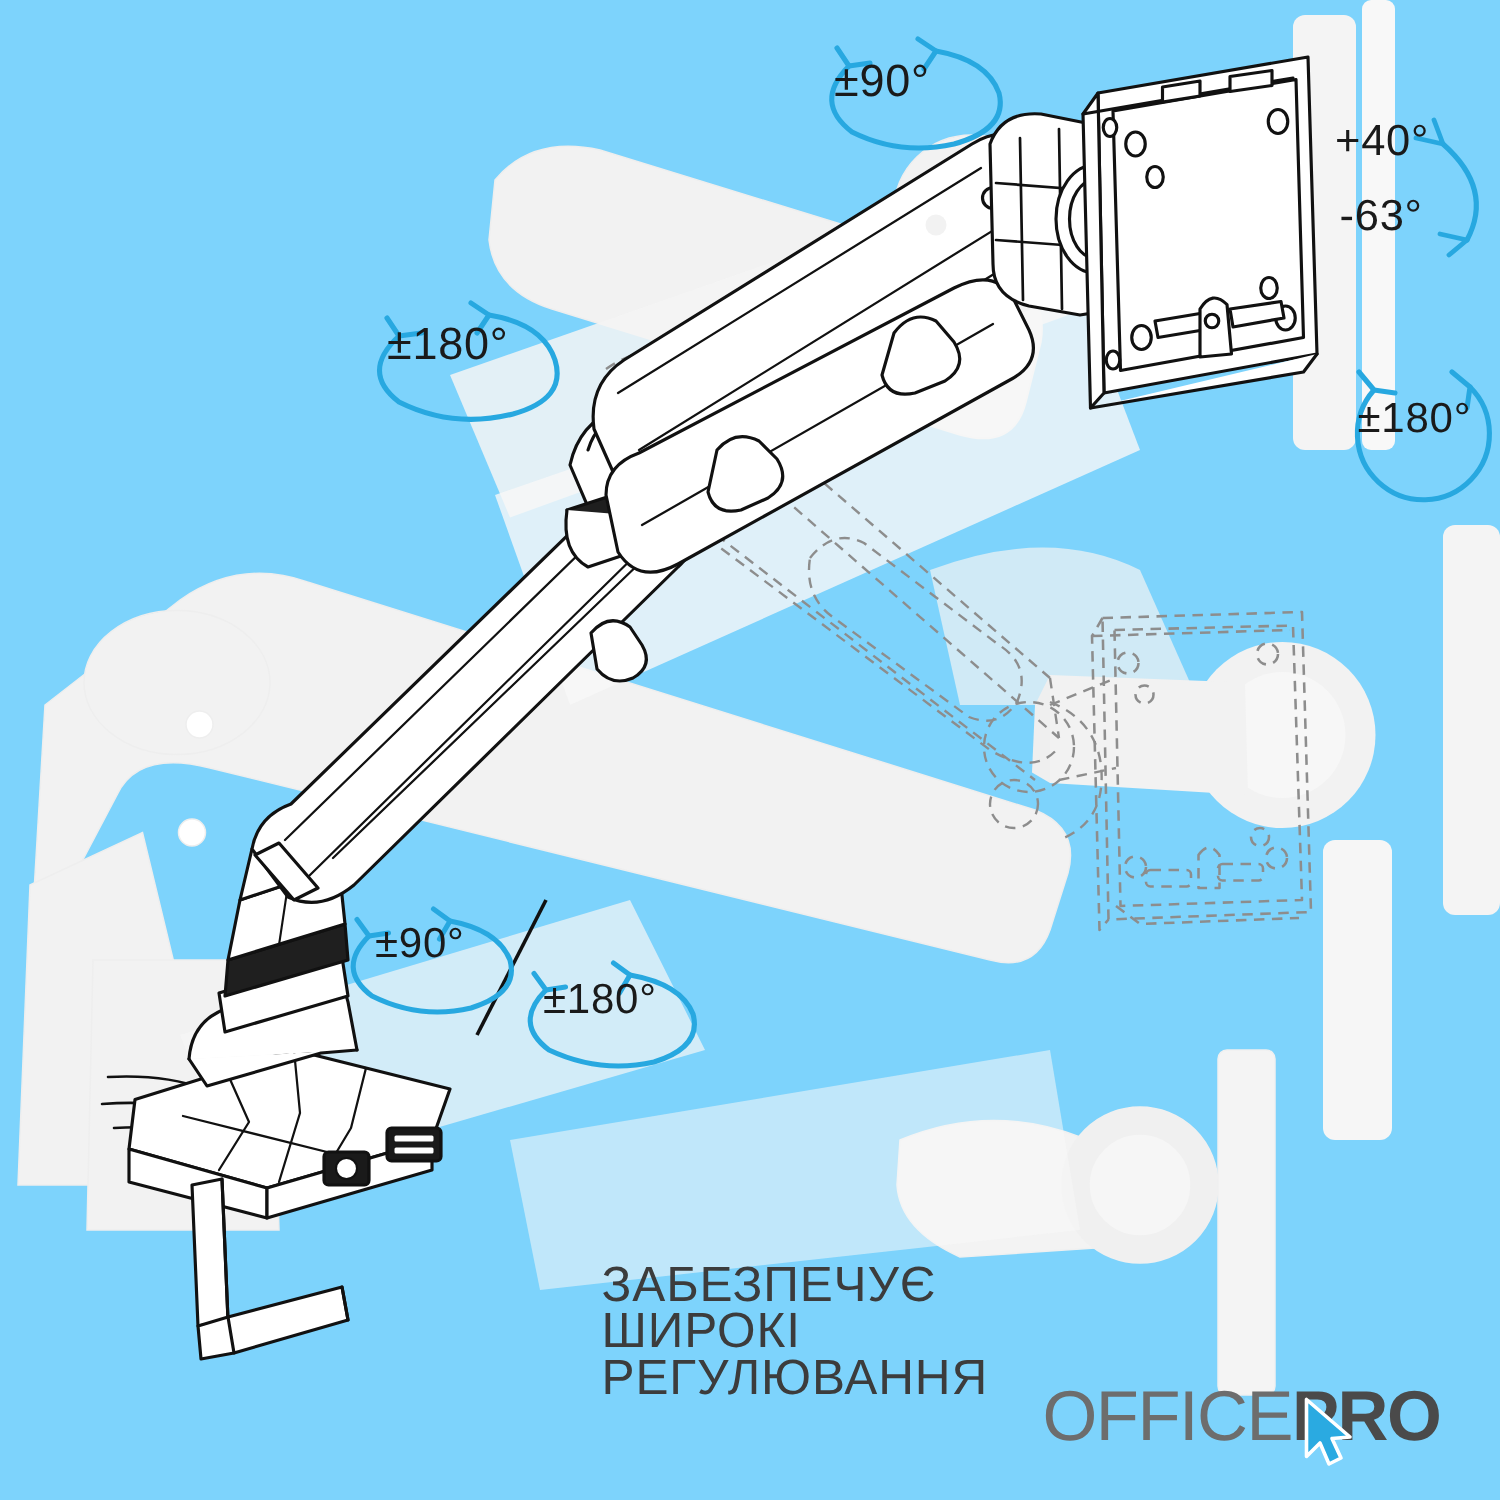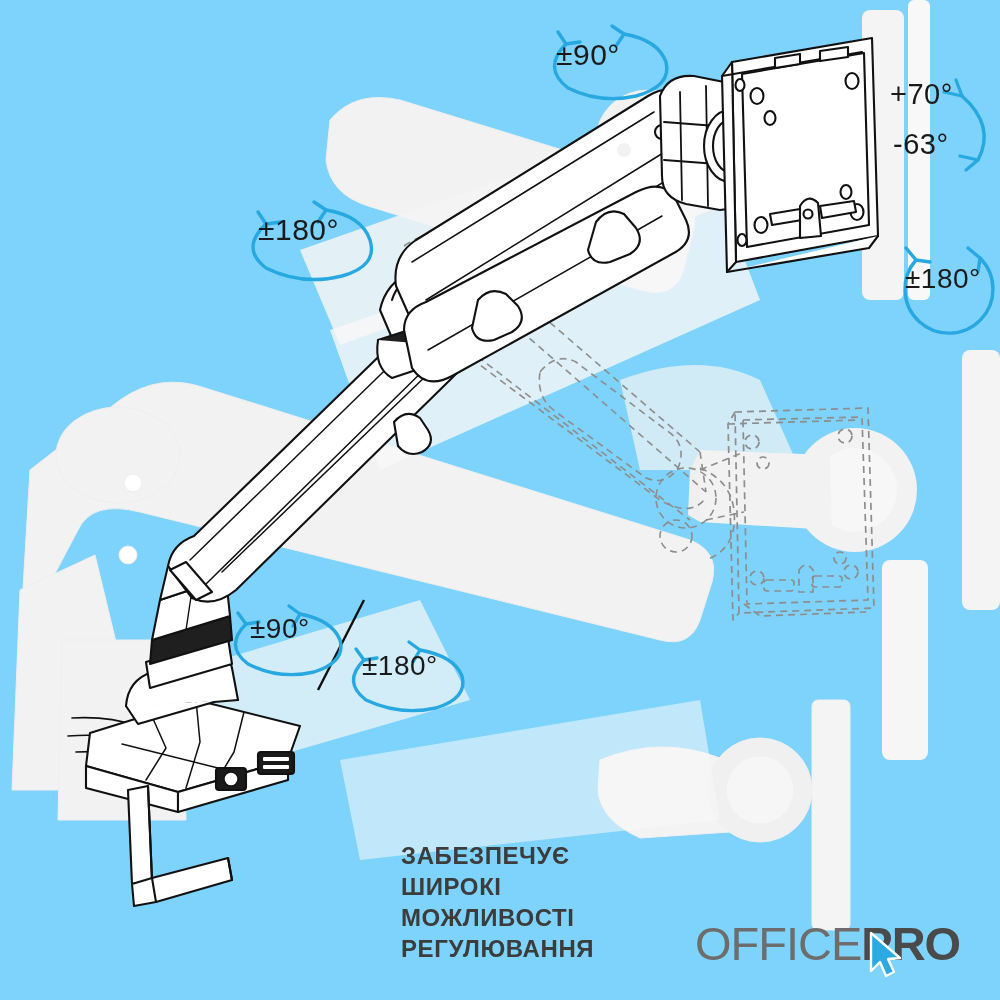--- a/index.html
+++ b/index.html
@@ -14,22 +14,22 @@
   .c-top90   {left:556px; top:40px;  font-size:30px;}
   .c-left180 {left:258px; top:215px; font-size:30px;}
   .c-plus90  {left:890px; top:80px;  font-size:29px;}
   .c-minus45 {left:893px; top:130px; font-size:29px;}
   .c-right180{left:905px; top:265px; font-size:28px;}
   .c-bot90   {left:250px; top:615px; font-size:28px;}
   .c-bot180  {left:362px; top:652px; font-size:28px;}
 
   
   #tagline{position:absolute;left:401px;top:840px;
-           font-size:24px;line-height:31px;letter-spacing:.6px;
-           color:#3c3c3c;font-weight:700;text-transform:uppercase;}
+           font-size:33px;line-height:31px;letter-spacing:.6px;
+           color:#3c3c3c;font-weight:400;text-transform:uppercase;}
   #tagline .ln{display:block;white-space:nowrap;}
 
   
   #logo{position:absolute;left:695px;top:915px;height:58px;}
   #logo .word{font-size:47px;line-height:58px;letter-spacing:-1px;
               display:inline-block;vertical-align:top;text-align:center;}
   #logo .office{color:#6d6d6d;font-weight:400;}
   #logo .pro{color:#4a4a4a;font-weight:700;}
   #logo .cursor{position:absolute;left:172px;top:16px;width:40px;height:48px;}
 </style>
@@ -308,30 +308,29 @@
       <g>
         <path d="M364 660 Q342 682 366 700 Q400 716 436 708 Q468 698 462 676 Q454 656 420 650"></path>
         <path d="M364 660 L356 649 M364 660 L377 658"></path>
         <path d="M420 650 L409 642 M420 650 L413 662"></path>
       </g>
     </g>
   </svg>
 
   <div class="callout c-top90">±90°</div>
   <div class="callout c-left180">±180°</div>
-  <div class="callout c-plus90">+70°</div>
+  <div class="callout c-plus90">+40°</div>
   <div class="callout c-minus45">-63°</div>
   <div class="callout c-right180">±180°</div>
   <div class="callout c-bot90">±90°</div>
   <div class="callout c-bot180">±180°</div>
 
   <div id="tagline">
     <span class="ln">ЗАБЕЗПЕЧУЄ</span>
     <span class="ln">ШИРОКІ</span>
-    <span class="ln">МОЖЛИВОСТІ</span>
     <span class="ln">РЕГУЛЮВАННЯ</span>
   </div>
 
   <div id="logo">
     <span class="word office">OFFICE</span><span class="word pro">PRO</span>
     <svg class="cursor" viewBox="0 0 40 48" xmlns="http://www.w3.org/2000/svg">
       <path d="M4 2 L4 40 L13 31 L19 45 L27 41 L21 28 L33 27 Z" fill="#2aaae1" stroke="#ffffff" stroke-width="2.4" stroke-linejoin="round"></path>
     </svg>
   </div>
 

